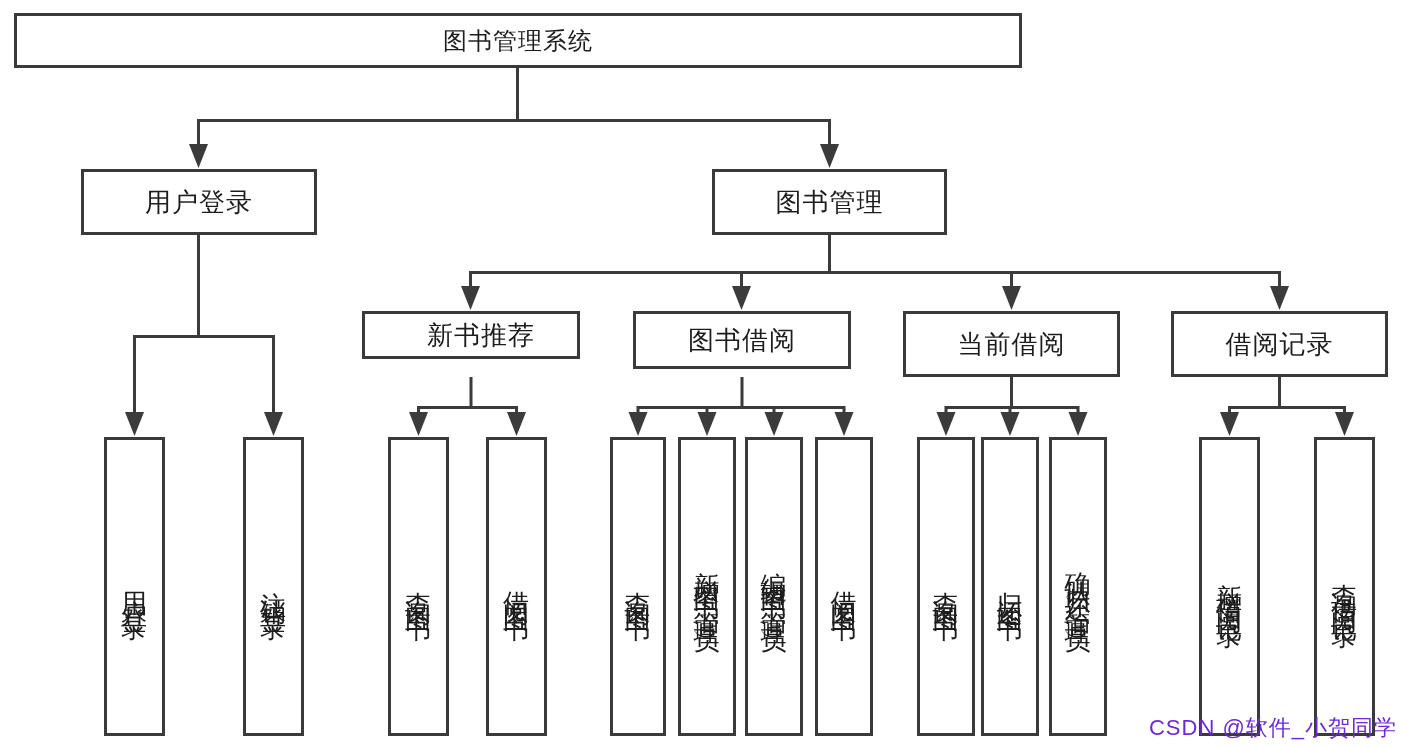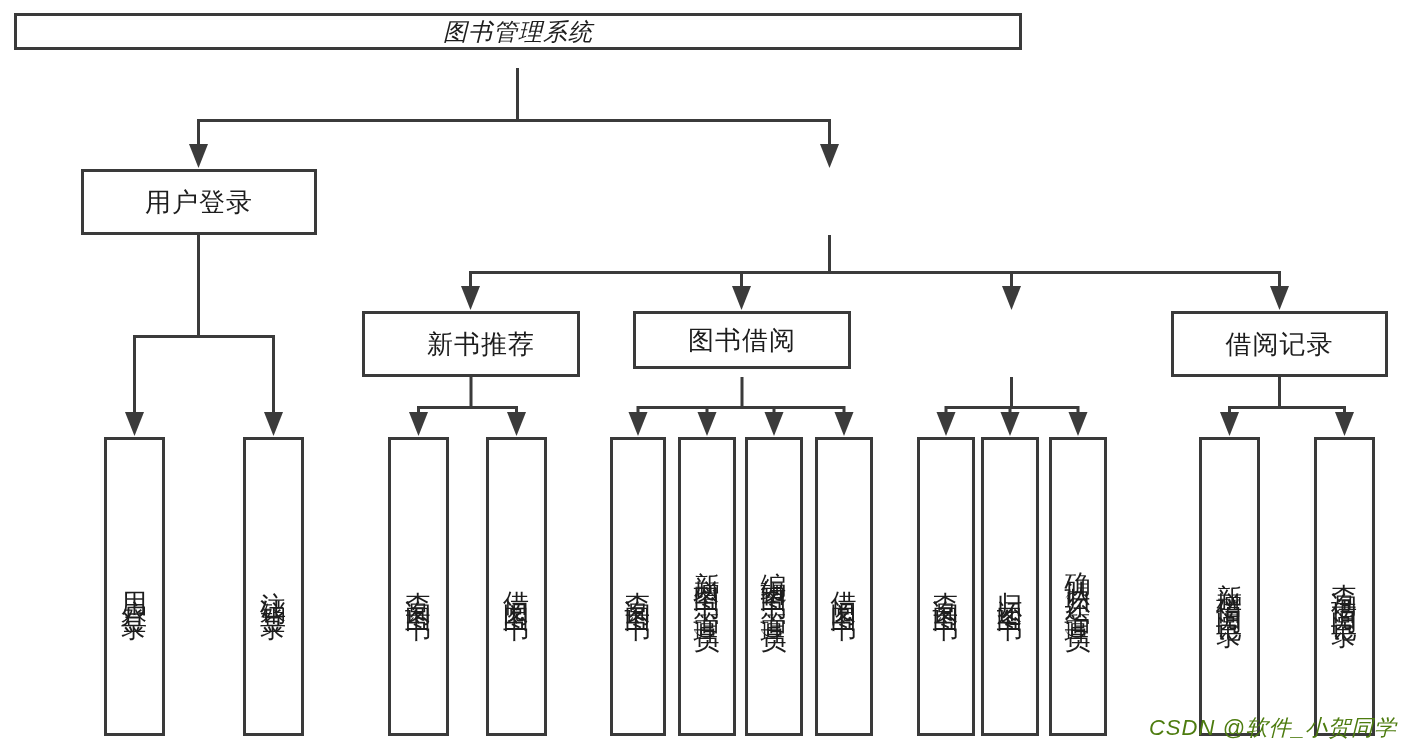--- a/index.html
+++ b/index.html
@@ -31,36 +31,35 @@
     box-sizing: border-box;
     display: flex;
     align-items: center;
     justify-content: center;
     color: #1d1d1d;
     font-size: 26px;
     letter-spacing: 1px;
     white-space: nowrap;
   }
   .node.root-node {
-    left: 14px; top: 13px; width: 1008px; height: 37px;
+    left: 14px; top: 13px; width: 1008px; height: 55px;
     font-size: 24px;
-    font-style: italic;
   }
   .vnode {
     writing-mode: vertical-rl;
     text-orientation: mixed;
     letter-spacing: 8px;
     white-space: normal;
     line-height: 1.0;
   }
   
   .n-user-login   { left: 81px;  top: 169px; width: 236px; height: 66px; }
   .n-book-mgmt    { left: 712px; top: 169px; width: 235px; height: 66px; }
   
-  .n-new-books      { left: 362px;  top: 311px; width: 218px; height: 66px; padding-left: 20px; }
+  .n-new-books      { left: 362px;  top: 311px; width: 218px; height: 48px; padding-left: 20px; }
   .n-book-borrow    { left: 633px;  top: 311px; width: 218px; height: 58px; }
   .n-current-borrow { left: 903px;  top: 311px; width: 217px; height: 66px; }
   .n-borrow-records { left: 1171px; top: 311px; width: 217px; height: 66px; }
   
   .leaf { top: 437px; height: 299px; }
   .lf-1  { left: 104px;  width: 61px; }
   .lf-2  { left: 243px;  width: 61px; }
   .lf-3  { left: 388px;  width: 61px; }
   .lf-4  { left: 486px;  width: 61px; }
   .lf-5  { left: 610px;  width: 56px; }
@@ -71,23 +70,22 @@
   .lf-10 { left: 981px;  width: 58px; }
   .lf-11 { left: 1049px; width: 58px; }
   .lf-12 { left: 1199px; width: 61px; }
   .lf-13 { left: 1314px; width: 61px; }
   .watermark {
     position: absolute;
     z-index: 3;
     right: 8px;
     bottom: 4px;
     font-size: 22px;
-    color: #4d7c0f;
+    color: #6d28d9;
     letter-spacing: 1px;
-    font-style: italic;
   }
 </style>
 </head>
 <body>
 
 <div class="canvas">
 
   <svg class="connector-layer" width="1405" height="747" viewBox="0 0 1405 747" xmlns="http://www.w3.org/2000/svg">
     <g stroke="#3b3b3b" stroke-width="3" fill="none">
 
@@ -131,23 +129,25 @@
       <polygon points="1068.5,412 1087.5,412 1078,436"></polygon>
 
       <polygon points="1220,412 1239,412 1229.5,436"></polygon>
       <polygon points="1335,412 1354,412 1344.5,436"></polygon>
     </g>
   </svg>
 
   <div class="node root-node">图书管理系统</div>
 
   <div class="node n-user-login">用户登录</div>
+  <div class="node n-book-mgmt">图书管理</div>
 
   <div class="node n-new-books">新书推荐</div>
   <div class="node n-book-borrow">图书借阅</div>
+  <div class="node n-current-borrow">当前借阅</div>
   <div class="node n-borrow-records">借阅记录</div>
 
   <div class="node vnode leaf lf-1">用户登录</div>
   <div class="node vnode leaf lf-2">注销登录</div>
 
   <div class="node vnode leaf lf-3">查询图书</div>
   <div class="node vnode leaf lf-4">借阅图书</div>
 
   <div class="node vnode leaf lf-5">查询图书</div>
   <div class="node vnode leaf lf-6">新增图书（管理员）</div>

